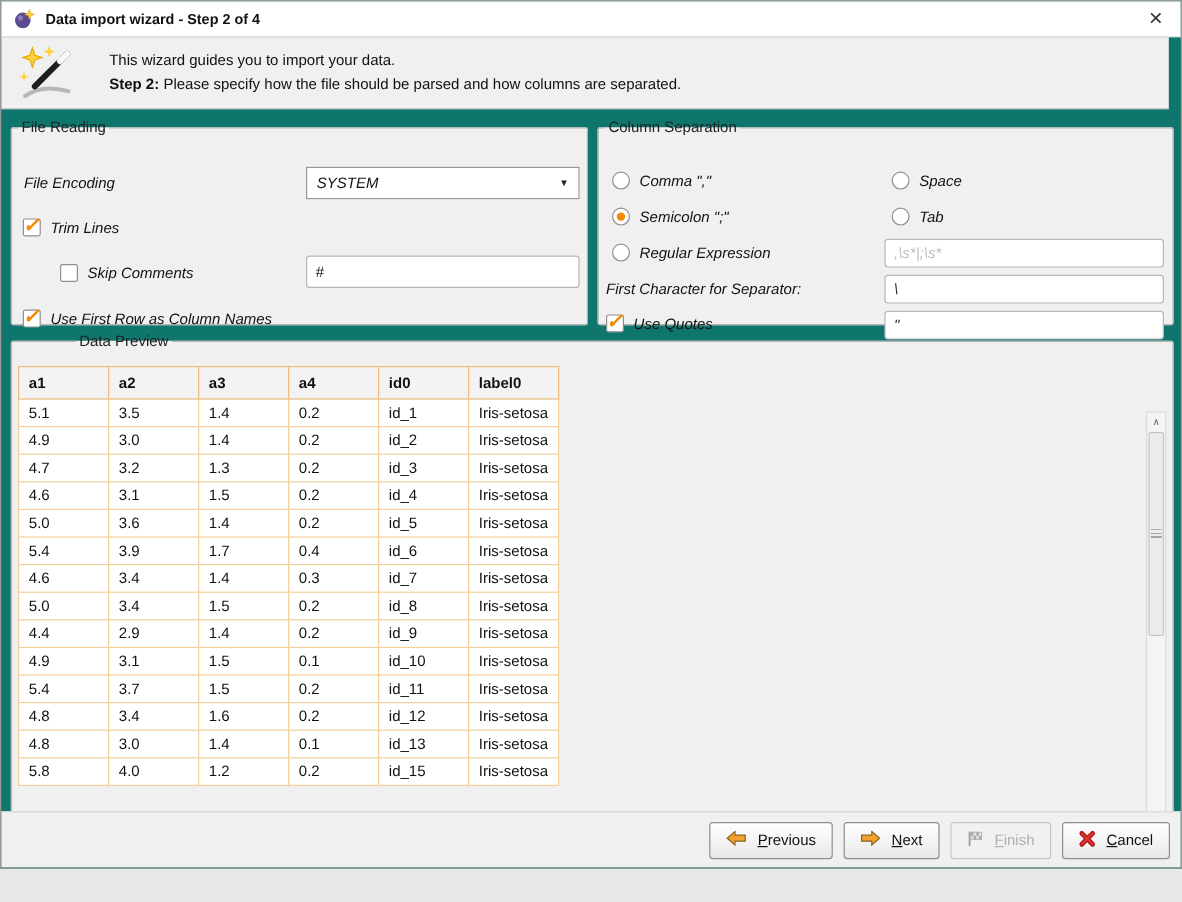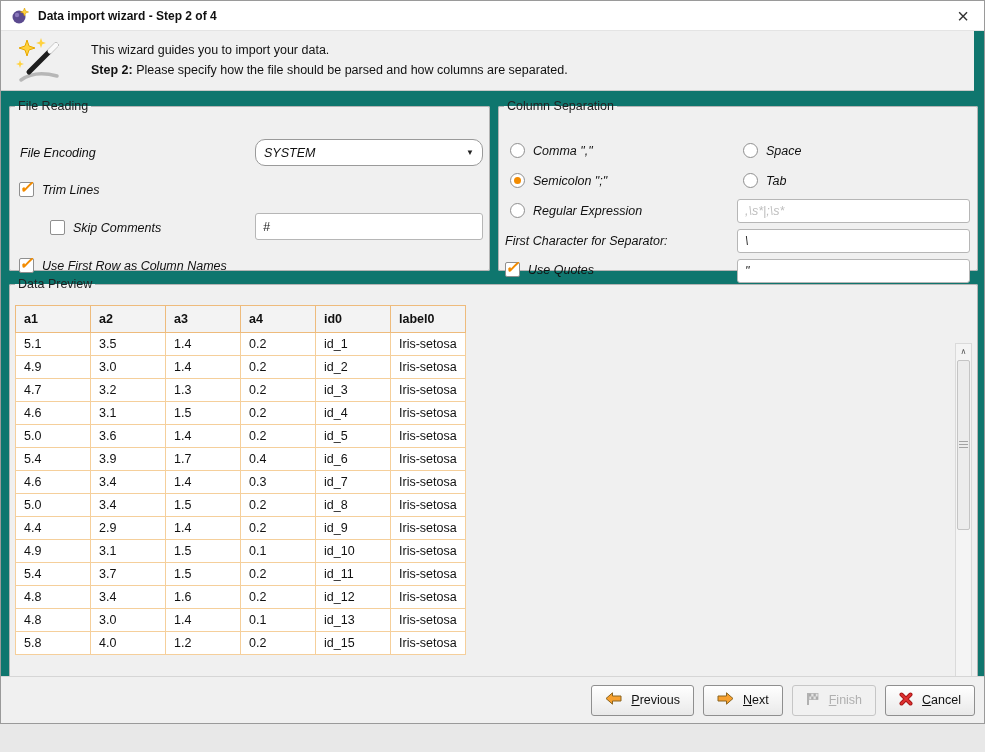--- a/index.html
+++ b/index.html
@@ -15,27 +15,27 @@
   
   .header { position:absolute; top:30px; left:0; right:10px; height:60px; border-bottom:1px solid #c9c9c9; display:flex; align-items:center; background:#f0f0f0; }
   .wizard-icon { margin-left:12px; width:50px; height:50px; flex:none; }
   .header-text { margin-left:28px; font-size:12.5px; color:#111; line-height:1.55; }
 
   
   fieldset { position:absolute; border:1px solid #b4b4b4; border-radius:2px; background:#f0f0f0; }
   legend { font-size:12.5px; color:#222; margin-left:5px; padding:0 3px; }
   #fs-file-reading { left:8px; top:98px; width:481px; height:172px; }
   #fs-col-sep { left:497px; top:98px; width:480px; height:172px; }
-  #fs-preview { left:8px; top:276px; width:969px; height:428px; }
+  #fs-preview { left:8px; top:276px; width:969px; height:428px;padding-left:48px; }
 
   .abs { position:absolute;font-style:italic; }
   .lbl { font-size:12.5px; color:#111; }
 
   
-  .select { display:flex; align-items:center; border:1px solid #9a9a9a; border-radius:10px; background:#fff; padding:0 8px; font-size:12.5px; color:#111; }
+  .select { display:flex; align-items:center; border:1px solid #9a9a9a; border-radius:0; background:#fff; padding:0 8px; font-size:12.5px; color:#111; }
   .select .arrow { margin-left:auto; font-size:8px; color:#222; }
 
   
   .tf { border:1px solid #b6b6b6; border-radius:3px; background:#fff; font-family:"Liberation Sans", sans-serif; font-size:12.5px; padding:0 7px; color:#222; outline:none; }
   .tf::placeholder { color:#bdbdbd; }
 
   
   .check-row, .radio-row { display:flex; align-items:center; gap:8px; font-size:12.5px; color:#111; }
   .cb { width:15px; height:15px; background:#fff; border:1px solid #8f8f8f; border-radius:2px; position:relative; flex:none; }
   .cb.checked::after { content:"✓"; position:absolute; left:-1px; top:-6px; font-size:17px; font-weight:bold; color:#f28b00; }

